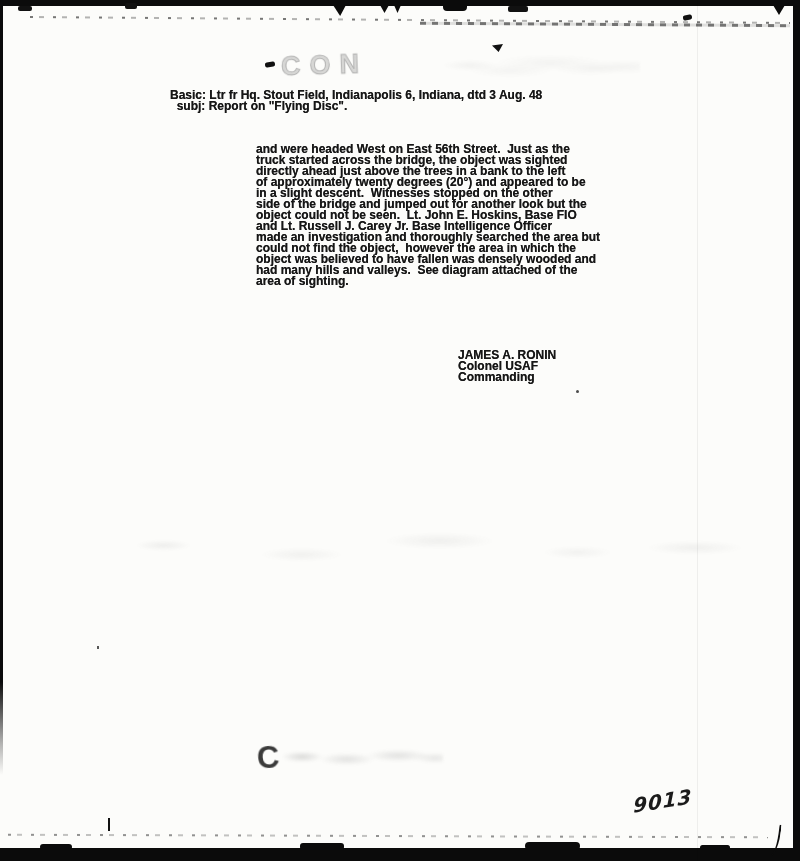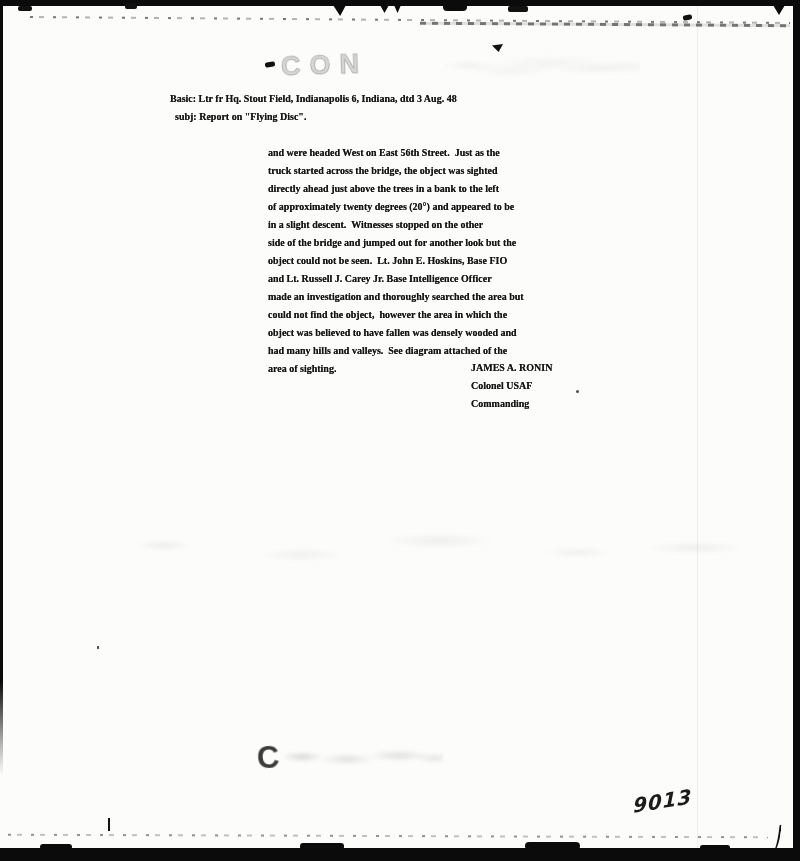--- a/index.html
+++ b/index.html
@@ -73,30 +73,30 @@
   .stamp-bottom-smudge{position:absolute;left:283px;top:746px;width:160px;height:24px;
     opacity:.5;filter:blur(1.5px);
     background:
       radial-gradient(ellipse 30px 8px at 12% 45%,rgba(80,80,80,.4),transparent 70%),
       radial-gradient(ellipse 40px 9px at 40% 55%,rgba(80,80,80,.3),transparent 70%),
       radial-gradient(ellipse 45px 9px at 72% 40%,rgba(80,80,80,.3),transparent 70%),
       radial-gradient(ellipse 30px 8px at 95% 50%,rgba(80,80,80,.25),transparent 70%);}
   
   .tw{
     position:absolute;
-    font-family:Liberation Serif, serif;
+    font-family:Liberation Sans, sans-serif;
     font-weight:bold;
-    font-size:10px;line-height:18px;
+    font-size:12px;line-height:11px;
     color:#161616;
     white-space:pre;
     text-shadow:0 0 .5px rgba(20,20,20,.8);
   }
   .ref{left:170px;top:90px;}
-  .body-par{left:268px;top:144px;}
-  .sig{left:458px;top:359px;margin-left:13px;}
+  .body-par{left:256px;top:144px;}
+  .sig{left:458px;top:350px;}
   .encl{left:175px;top:389px;}
   
   .handnum{
     position:absolute;left:633px;top:789px;
     font-family:"DejaVu Sans",sans-serif;
     font-style:italic;font-weight:bold;
     font-size:20px;color:#1b1b1b;
     transform:rotate(-9deg) skewX(-10deg);
     letter-spacing:1px;
   }

